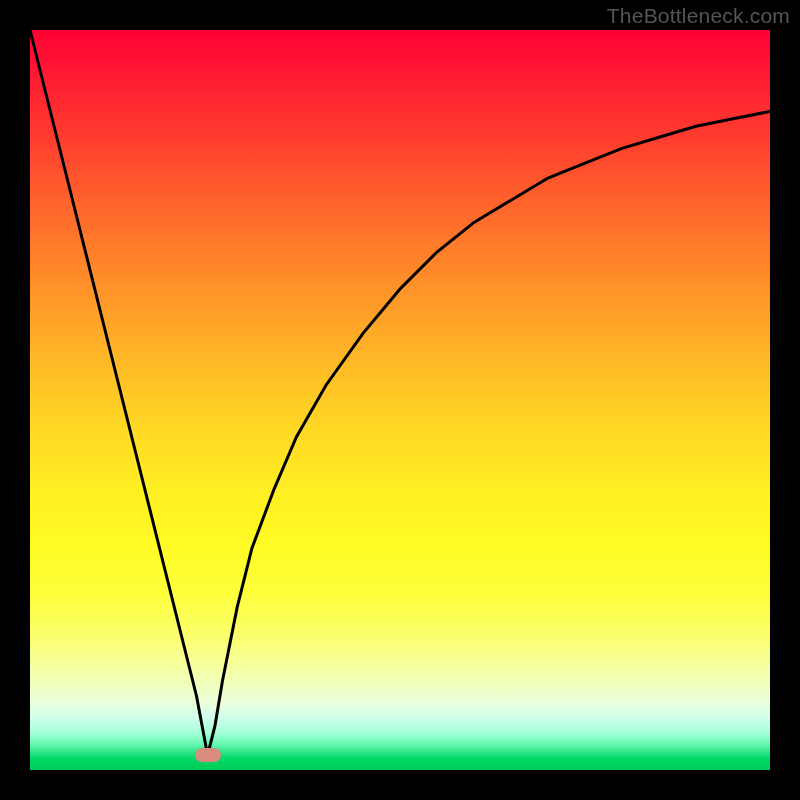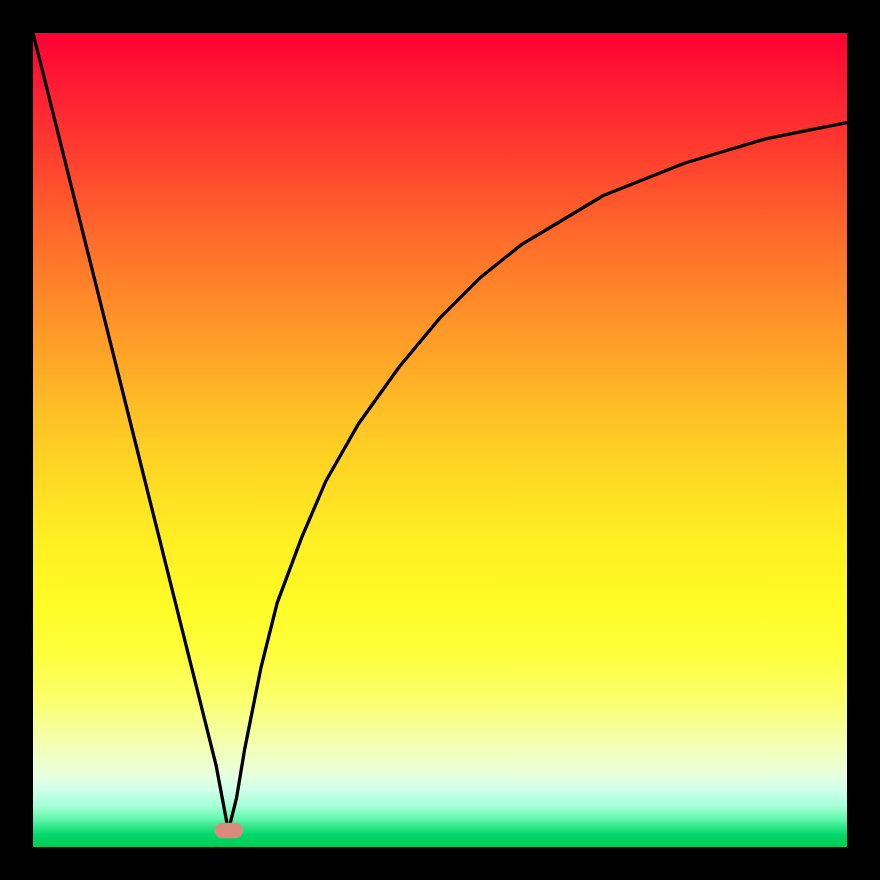--- a/index.html
+++ b/index.html
@@ -67,20 +67,21 @@
     height: 14px;
     border-radius: 7px;
     background: #d98c7e;
   }
 </style>
 </head>
 <body>
 
 <div class="frame">
 
+  <span class="watermark">TheBottleneck.com</span>
 
   <div class="plot">
 
     <svg class="curves" viewBox="0 0 740 740" preserveAspectRatio="none">
       <path id="left-branch-path" fill="none" stroke="#000" stroke-width="3" stroke-linecap="round" d="M0.0 0.0 L18.5 74.0 L37.0 148.0 L55.5 222.0 L74.0 296.0 L92.5 370.0 L111.0 444.0 L129.5 518.0 L148.0 592.0 L166.5 666.0 L177.6 725.2"></path>
       <path id="right-branch-path" fill="none" stroke="#000" stroke-width="3" stroke-linecap="round" d="M177.6 725.2 L185.0 695.6 L192.4 651.2 L207.2 577.2 L222.0 518.0 L244.2 458.8 L266.4 407.0 L296.0 355.2 L333.0 303.4 L370.0 259.0 L407.0 222.0 L444.0 192.4 L481.0 170.2 L518.0 148.0 L555.0 133.2 L592.0 118.4 L629.0 107.3 L666.0 96.2 L703.0 88.8 L740.0 81.4"></path>
     </svg>
 
     <div class="marker" id="min-marker" style="left: 164.6px; top: 718.2px;"></div>
 

